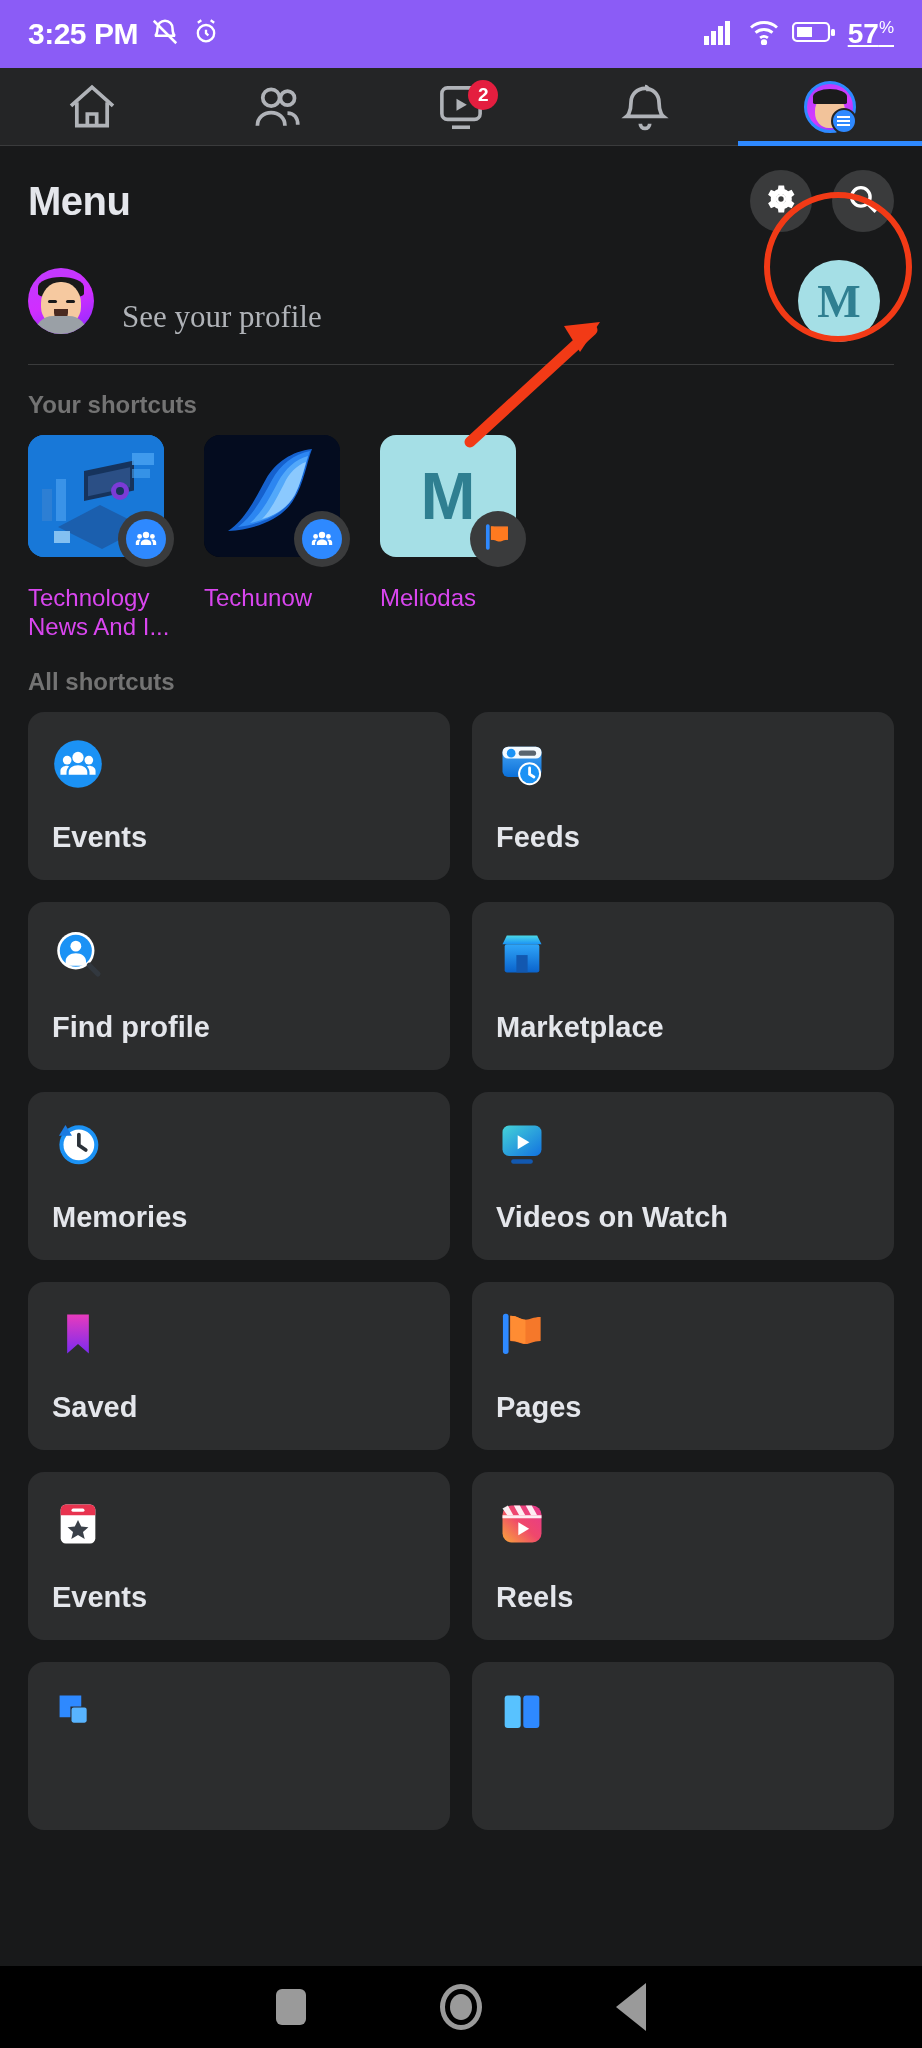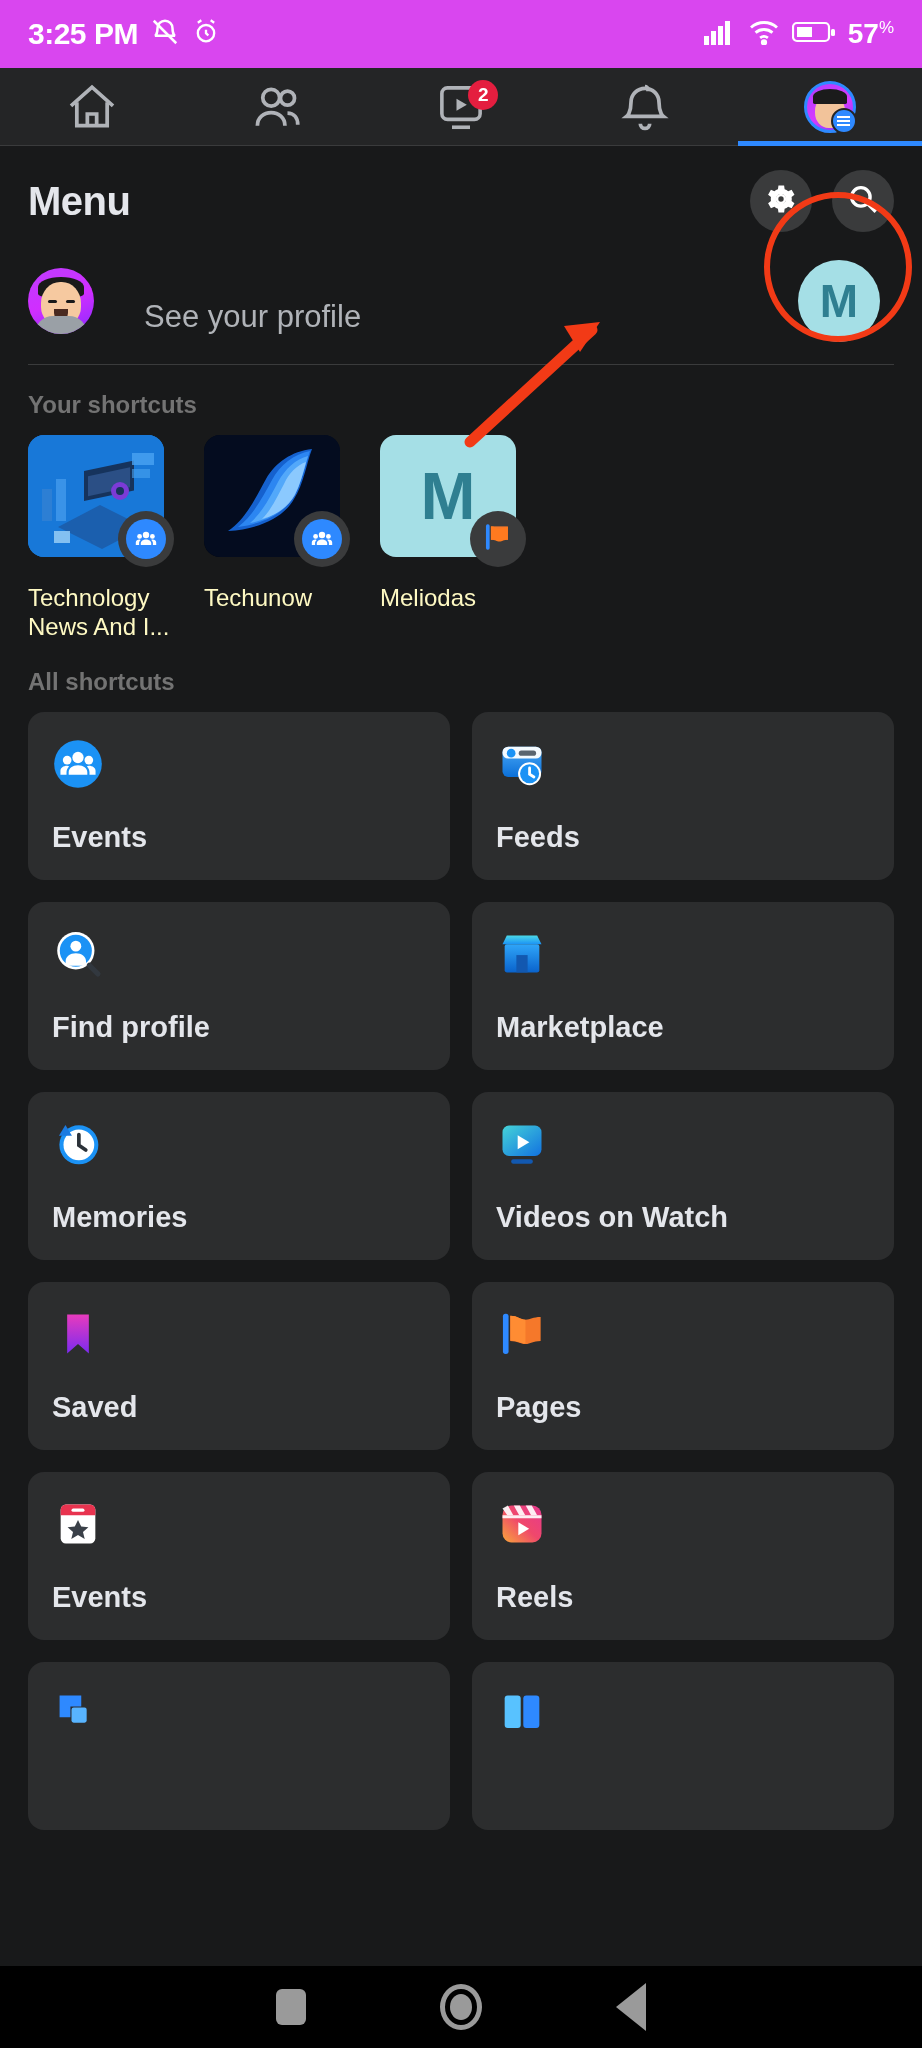--- a/index.html
+++ b/index.html
@@ -6,27 +6,27 @@
   html,body {
     width:922px; height:2048px;
     background:#000;
     font-family:"Liberation Sans", sans-serif;
     overflow:hidden;
   }
   .phone { width:922px; height:2048px; position:relative; background:#18191a; }
 
   
   .statusbar {
-    height:68px; background:#d946ef; color:#fff;
+    height:68px; background:#8b5cf6; color:#fff;
     display:flex; align-items:center; justify-content:space-between;
     padding:0 28px;
   }
   .sb-left { display:flex; align-items:center; gap:12px; }
   .sb-time { font-size:30px; font-weight:bold; letter-spacing:-0.5px; }
-  .sb-right { display:flex; align-items:center; gap:12px; }
+  .sb-right { display:flex; align-items:center; gap:12px;text-decoration:underline; }
   .sb-pct { font-size:28px; font-weight:bold; }
   .sb-pct sup { font-size:17px; font-weight:normal; }
 
   
   .topnav {
     height:78px; background:#242526;
     display:flex; align-items:center; position:relative;
     border-bottom:1px solid #3a3b3c;
   }
   .navitem {
@@ -79,22 +79,22 @@
   }
   .menu-title { font-size:40px; font-weight:bold; color:#e4e6eb; letter-spacing:-0.5px; }
   .header-actions { display:flex; gap:20px; }
   .circle-btn {
     width:62px; height:62px; border-radius:50%; background:#3a3b3c;
     display:flex; align-items:center; justify-content:center;
   }
 
   
   .profile-row {
-    display:flex; align-items:center; gap:40px;
-    padding:16px 28px 22px 28px; position:relative;
+    display:flex; align-items:center; gap:18px;
+    padding:16px 28px 22px 28px; position:relative;font-family:Liberation Serif, serif;
   }
   .profile-pic {
     width:66px; height:66px; border-radius:50%;
     background:linear-gradient(160deg,#c13bff 5%,#d02eff 50%,#8a2bff 100%);
     position:relative; overflow:hidden; flex-shrink:0;
   }
   .pp-face { position:absolute; width:40px; height:44px; left:13px; top:14px;
     background:#f6c9a0; border-radius:48% 48% 44% 44%; }
   .pp-hair { position:absolute; width:46px; height:20px; left:10px; top:9px;
     background:#1a1a1a; border-radius:50% 50% 18% 18%; }
@@ -134,21 +134,21 @@
   .sc-img { width:100%; height:100%; border-radius:16px; overflow:hidden; position:relative; }
   .sc-badge {
     position:absolute; right:-10px; bottom:-10px;
     width:56px; height:56px; border-radius:50%; background:#3a3b3c;
     display:flex; align-items:center; justify-content:center;
   }
   .sc-badge-inner {
     width:40px; height:40px; border-radius:50%; background:#2e89ff;
     display:flex; align-items:center; justify-content:center;
   }
-  .sc-label { font-size:24px; color:#fef9c3; margin-top:26px; line-height:1.22; }
+  .sc-label { font-size:24px; color:#d946ef; margin-top:26px; line-height:1.22; }
 
   .thumb-tech { background:linear-gradient(150deg,#1a6fd4 0%,#1b8ae8 40%,#1464c0 100%); }
   .thumb-techunow { background:radial-gradient(circle at 55% 45%,#0d3e8f 0%,#061a3d 55%,#000 100%); }
   .thumb-meliodas {
     background:#a5dfe6; display:flex; align-items:center; justify-content:center;
     font-size:66px; font-weight:bold; color:#2f7f91;
   }
 
   
   .grid { display:grid; grid-template-columns:1fr 1fr; gap:22px; padding:0 28px; }

